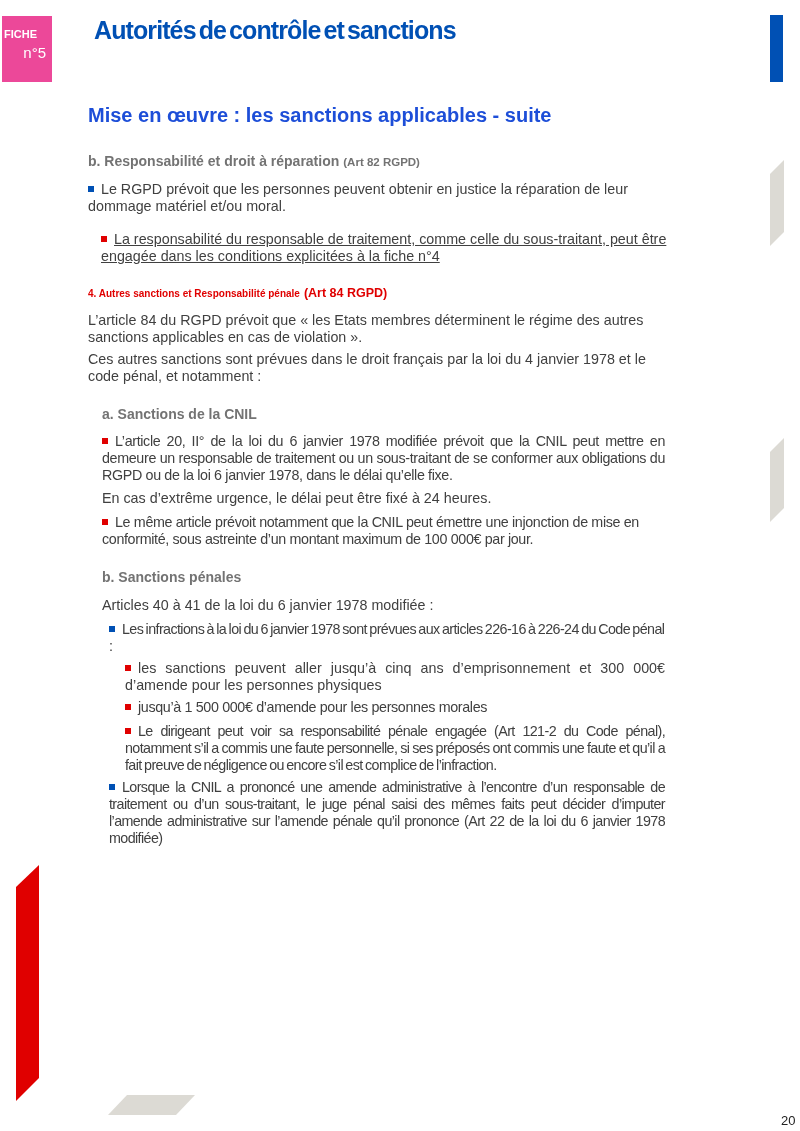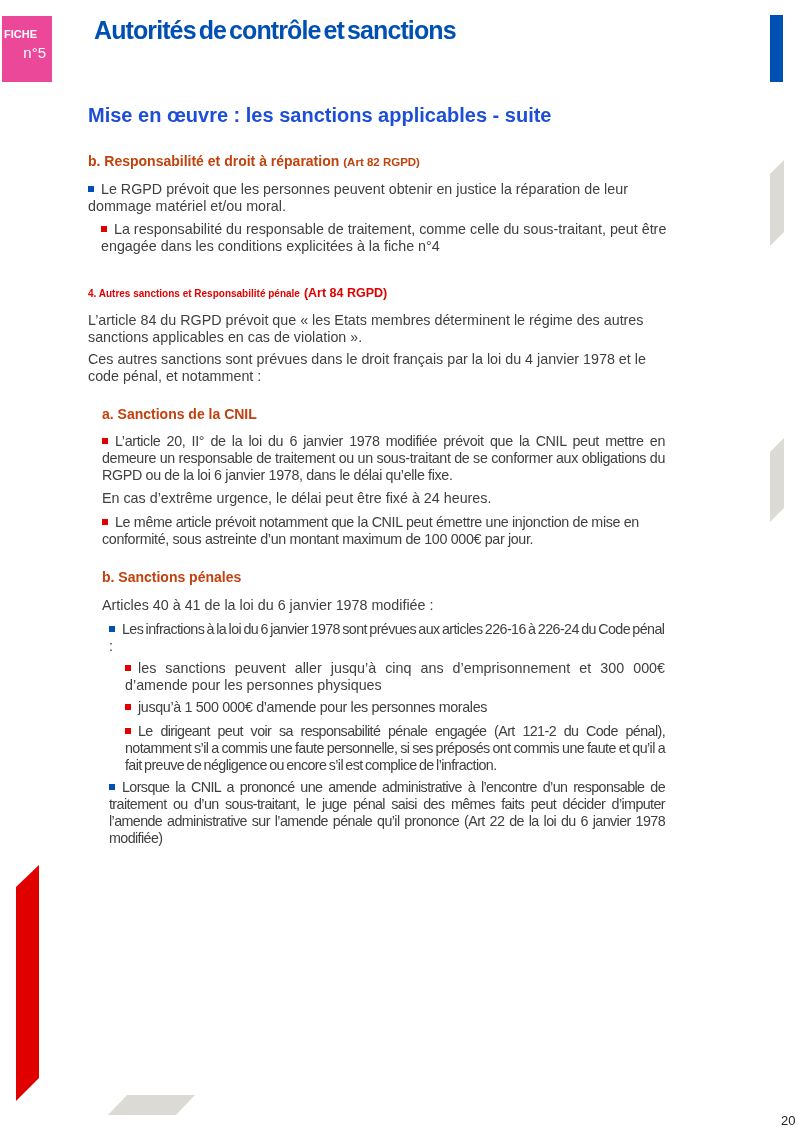--- a/index.html
+++ b/index.html
@@ -23,21 +23,21 @@
   }
   .deco { position: absolute; }
   .deco-blue { left: 770px; top: 15px; width: 13px; height: 67px; background: #0050b4; }
 
   .section-title {
     position: absolute; left: 88px; top: 104px; font-size: 20px; font-weight: bold;
     color: #1d4ed8; white-space: nowrap;
   }
   .block { position: absolute; font-size: 14.3px; line-height: 17px; color: #404040; }
   .block p { margin: 0; }
-  .sub-heading { font-weight: bold; font-size: 14px; color: #c2410c; }
+  .sub-heading { font-weight: bold; font-size: 14px; color: #737373; }
   .red-heading { font-weight: bold; font-size: 10px; color: #e00000; }
   .justify { text-align: justify; }
   .bullet {
     display: inline-block; width: 6px; height: 6px; margin-right: 7px;
     vertical-align: 2px;
   }
   .bullet.blue { background: #0050b4; }
   .bullet.red { background: #e00000; }
   .condensed { letter-spacing: -0.35px; }
   .condensed2 { letter-spacing: -0.6px; word-spacing: -1px; }
@@ -68,21 +68,21 @@
 
 <div class="section-title">Mise en œuvre : les sanctions applicables - suite</div>
 
 <div class="block" style="left:88px;top:153px;width:580px;">
   <span class="sub-heading">b. Responsabilité et droit à réparation</span>
   <span class="sub-heading art" style="font-size:11.5px;font-weight:bold;">(Art 82 RGPD)</span>
 </div>
 <div class="block" style="left:88px;top:181px;width:580px;">
   <p><span class="bullet blue"></span><span>Le RGPD prévoit que les personnes peuvent obtenir en justice la réparation de leur dommage matériel et/ou moral.</span></p>
 </div>
-<div class="block" style="left:88px;top:221px;width:580px;padding-left:13px;box-sizing:border-box;text-indent:0;">
+<div class="block" style="left:88px;top:231px;width:580px;padding-left:13px;box-sizing:border-box;text-indent:0;text-decoration:underline;">
   <p style="margin-left:-13px;padding-left:13px;"><span class="bullet red"></span><span>La responsabilité du responsable de traitement, comme celle du sous-traitant, peut être engagée dans les conditions explicitées à la fiche n°4</span></p>
 </div>
 
 <div class="block" style="left:88px;top:284px;width:580px;">
   <span class="red-heading">4.  Autres sanctions et Responsabilité pénale</span>
   <span class="red-heading" style="font-size:12.5px;">(Art 84 RGPD)</span>
 </div>
 <div class="block" style="left:88px;top:312px;width:580px;">
   <p>L’article 84 du RGPD prévoit que « les Etats membres déterminent le régime des autres sanctions applicables en cas de violation ».</p>
 </div>

